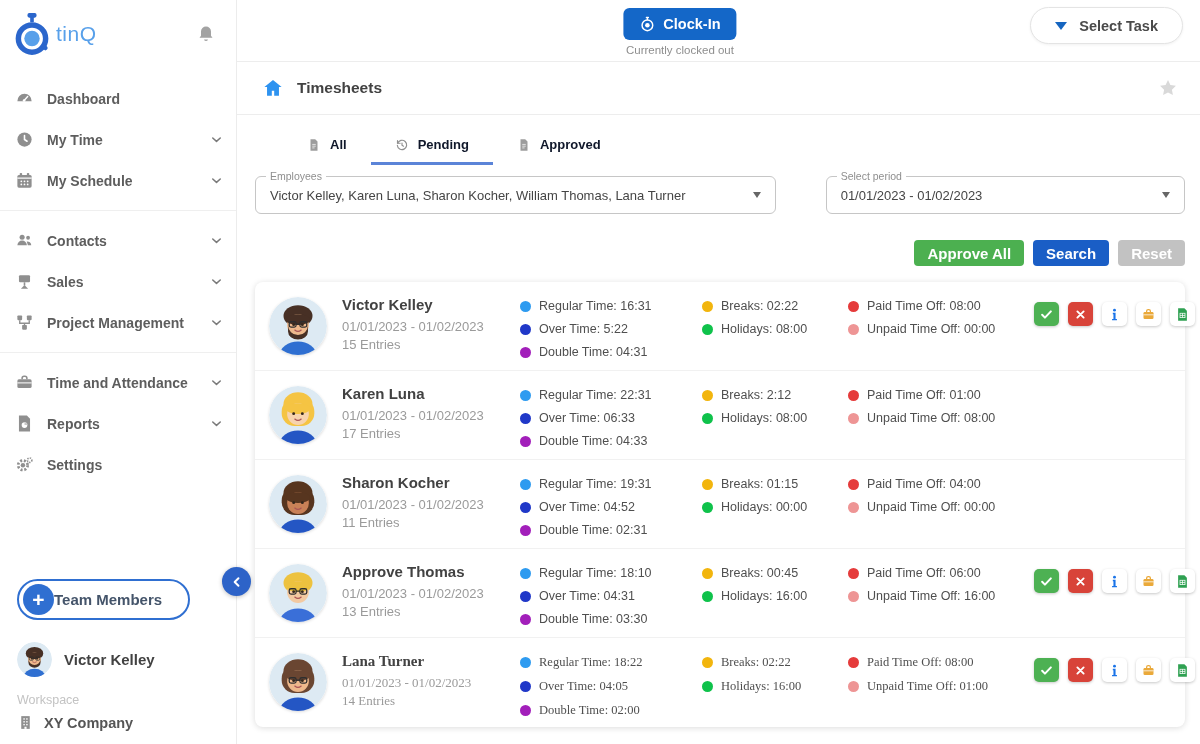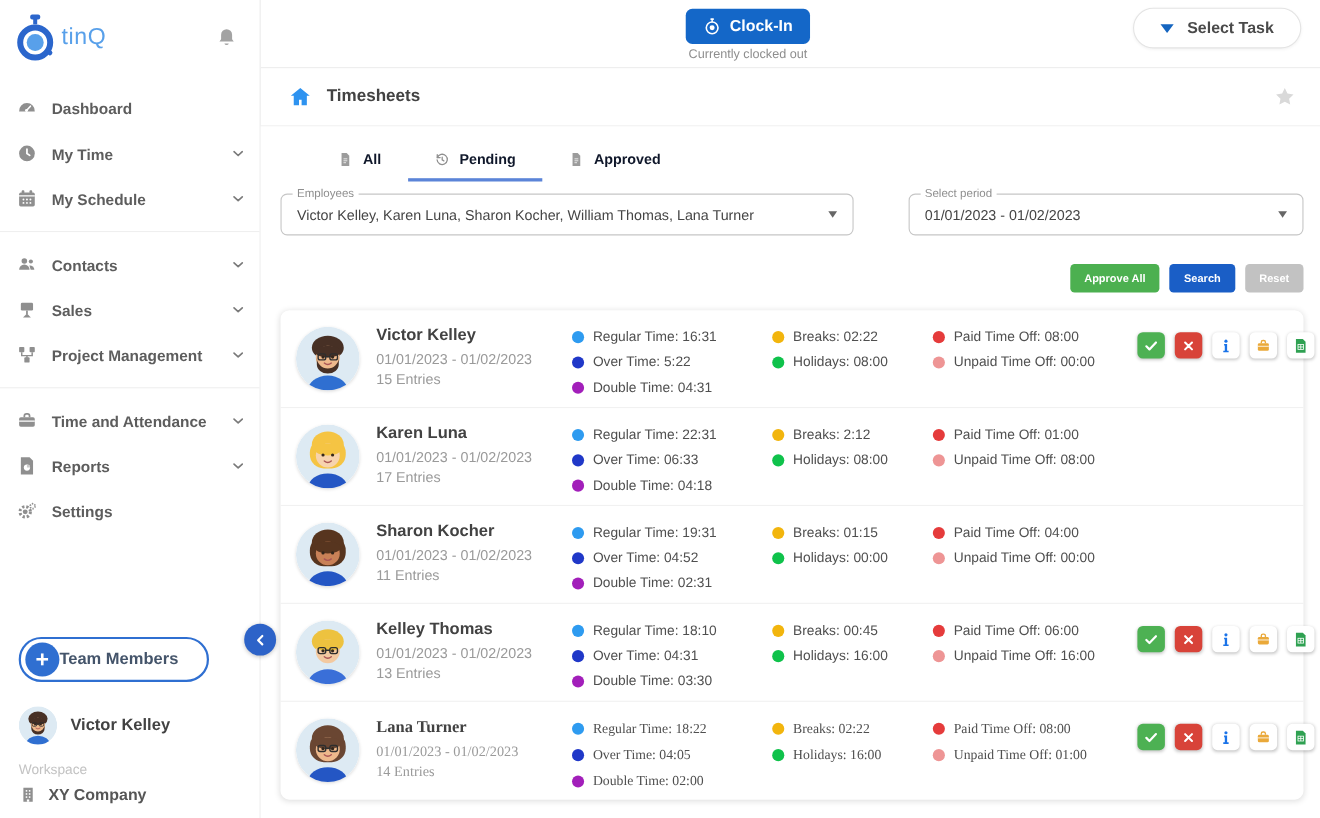--- a/index.html
+++ b/index.html
@@ -61,21 +61,21 @@
 
   .filters { display: flex; gap: 50px; margin-top: 11px; }
   .field { position: relative; border: 1px solid #c6c6c6; border-radius: 6px; height: 38px; display: flex; align-items: center; padding: 0 14px; background: #fff; cursor: pointer; }
   .field-employees { width: 544px; }
   .field-period { width: 375px; }
   .field-label { position: absolute; top: -7px; left: 10px; background: #fff; padding: 0 4px; font-size: 10.5px; color: #8f8f8f; }
   .field-value { flex: 1; font-size: 13px; color: #454545; white-space: nowrap; overflow: hidden; }
   .caret { width: 0; height: 0; border-left: 4.5px solid transparent; border-right: 4.5px solid transparent; border-top: 6px solid #666; flex: none; margin-left: 8px; }
 
   .actions-row { display: flex; justify-content: flex-end; gap: 9px; margin-top: 26px; }
-  .btn { height: 26px; border: none; border-radius: 4px; color: #fff; font-size: 10px; font-weight: 700; padding: 0 13px; cursor: pointer; font-family: inherit; }
+  .btn { height: 26px; border: none; border-radius: 4px; color: #fff; font-size: 15px; font-weight: 700; padding: 0 13px; cursor: pointer; font-family: inherit; }
   .btn-approve-all { background: #4cb050; }
   .btn-search { background: #1a5ec6; }
   .btn-reset { background: #c2c2c2; }
 
   .card { margin-top: 16px; background: #fff; border-radius: 8px; box-shadow: 0 1px 6px rgba(0,0,0,.14); }
   .row { display: flex; align-items: flex-start; height: 89px; padding: 0 18px 0 14px; border-bottom: 1px solid #f1f1f1; }
   .row:last-child { border-bottom: none; font-family: Liberation Serif, serif; }
   .row-avatar { width: 58px; height: 58px; border-radius: 50%; overflow: hidden; flex: none; margin-top: 15px; margin-right: 15px; box-shadow: 0 1px 3px rgba(0,0,0,.15); }
   .col-info { width: 178px; flex: none; margin-top: 13px; }
   .row-name { font-size: 15px; font-weight: 700; color: #424242; line-height: 20px; margin-bottom: 3px; }
@@ -530,21 +530,21 @@
             <div class="stat">
               <span class="dot" style="background: rgb(46, 155, 240);"></span>
               <span class="stat-text">Regular Time: 22:31</span>
             </div>
             <div class="stat">
               <span class="dot" style="background: rgb(32, 56, 200);"></span>
               <span class="stat-text">Over Time: 06:33</span>
             </div>
             <div class="stat">
               <span class="dot" style="background: rgb(162, 31, 186);"></span>
-              <span class="stat-text">Double Time: 04:18</span>
+              <span class="stat-text">Double Time: 04:33</span>
             </div>
           </div>
           <div class="col-stats g1">
             <div class="stat">
               <span class="dot" style="background: rgb(242, 181, 13);"></span>
               <span class="stat-text">Breaks: 2:12</span>
             </div>
             <div class="stat">
               <span class="dot" style="background: rgb(15, 194, 75);"></span>
               <span class="stat-text">Holidays: 08:00</span>
@@ -625,21 +625,21 @@
               <circle cx="36.8" cy="30.5" r="1.6" fill="#33261c"></circle>
               <path d="M28.5 36.5q3.5 3 7 0" stroke="#a55" stroke-width="1.4" fill="none" stroke-linecap="round"></path>
               <g stroke="#2e2e2e" stroke-width="1.4" fill="none">
                 <rect x="22.3" y="27.3" width="7.6" height="6" rx="2"></rect>
                 <rect x="34.1" y="27.3" width="7.6" height="6" rx="2"></rect>
                 <path d="M29.9 30h4.2"></path>
               </g>
               <path d="M12 64a20 15 0 0 1 40 0z" fill="#3a6fd8"></path>
             </svg></span>
     <div class="col-info">
-      <div class="row-name">Kelley Thomas</div>
+      <div class="row-name">Approve Thomas</div>
       <div class="row-period">01/01/2023 - 01/02/2023</div>
       <div class="row-entries">13 Entries</div>
     </div>
   <div class="col-stats g0">
             <div class="stat">
               <span class="dot" style="background: rgb(46, 155, 240);"></span>
               <span class="stat-text">Regular Time: 18:10</span>
             </div>
             <div class="stat">
               <span class="dot" style="background: rgb(32, 56, 200);"></span>

